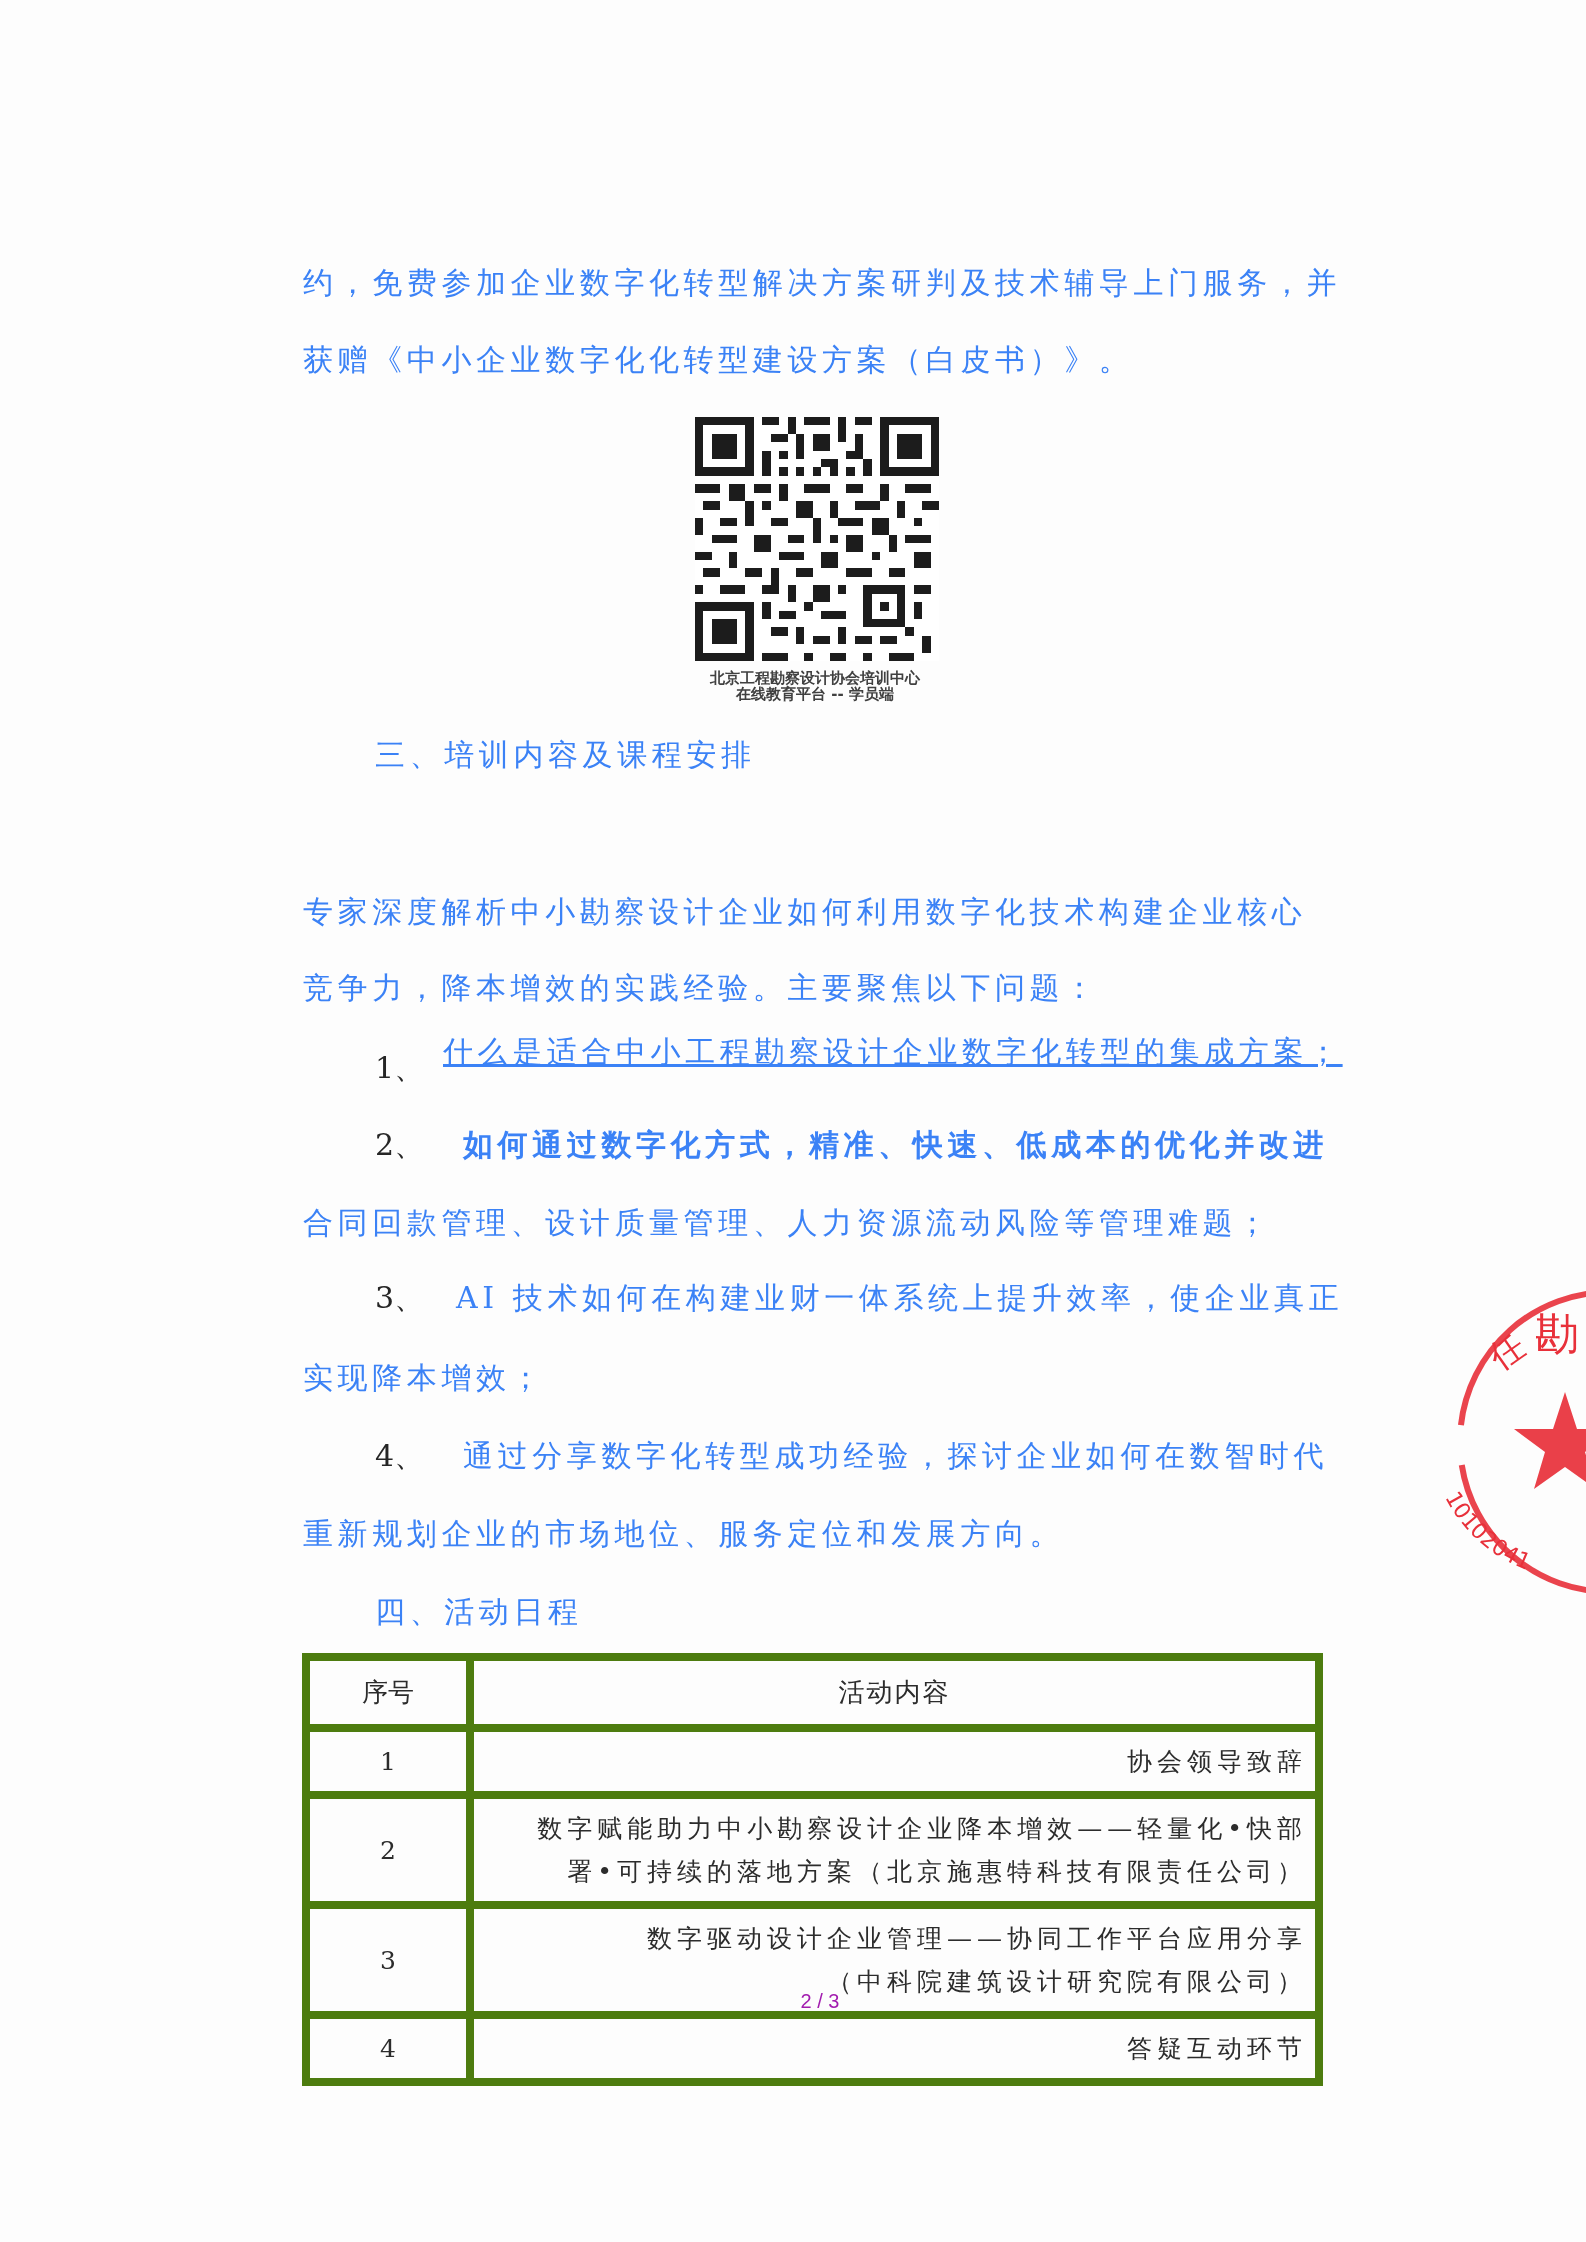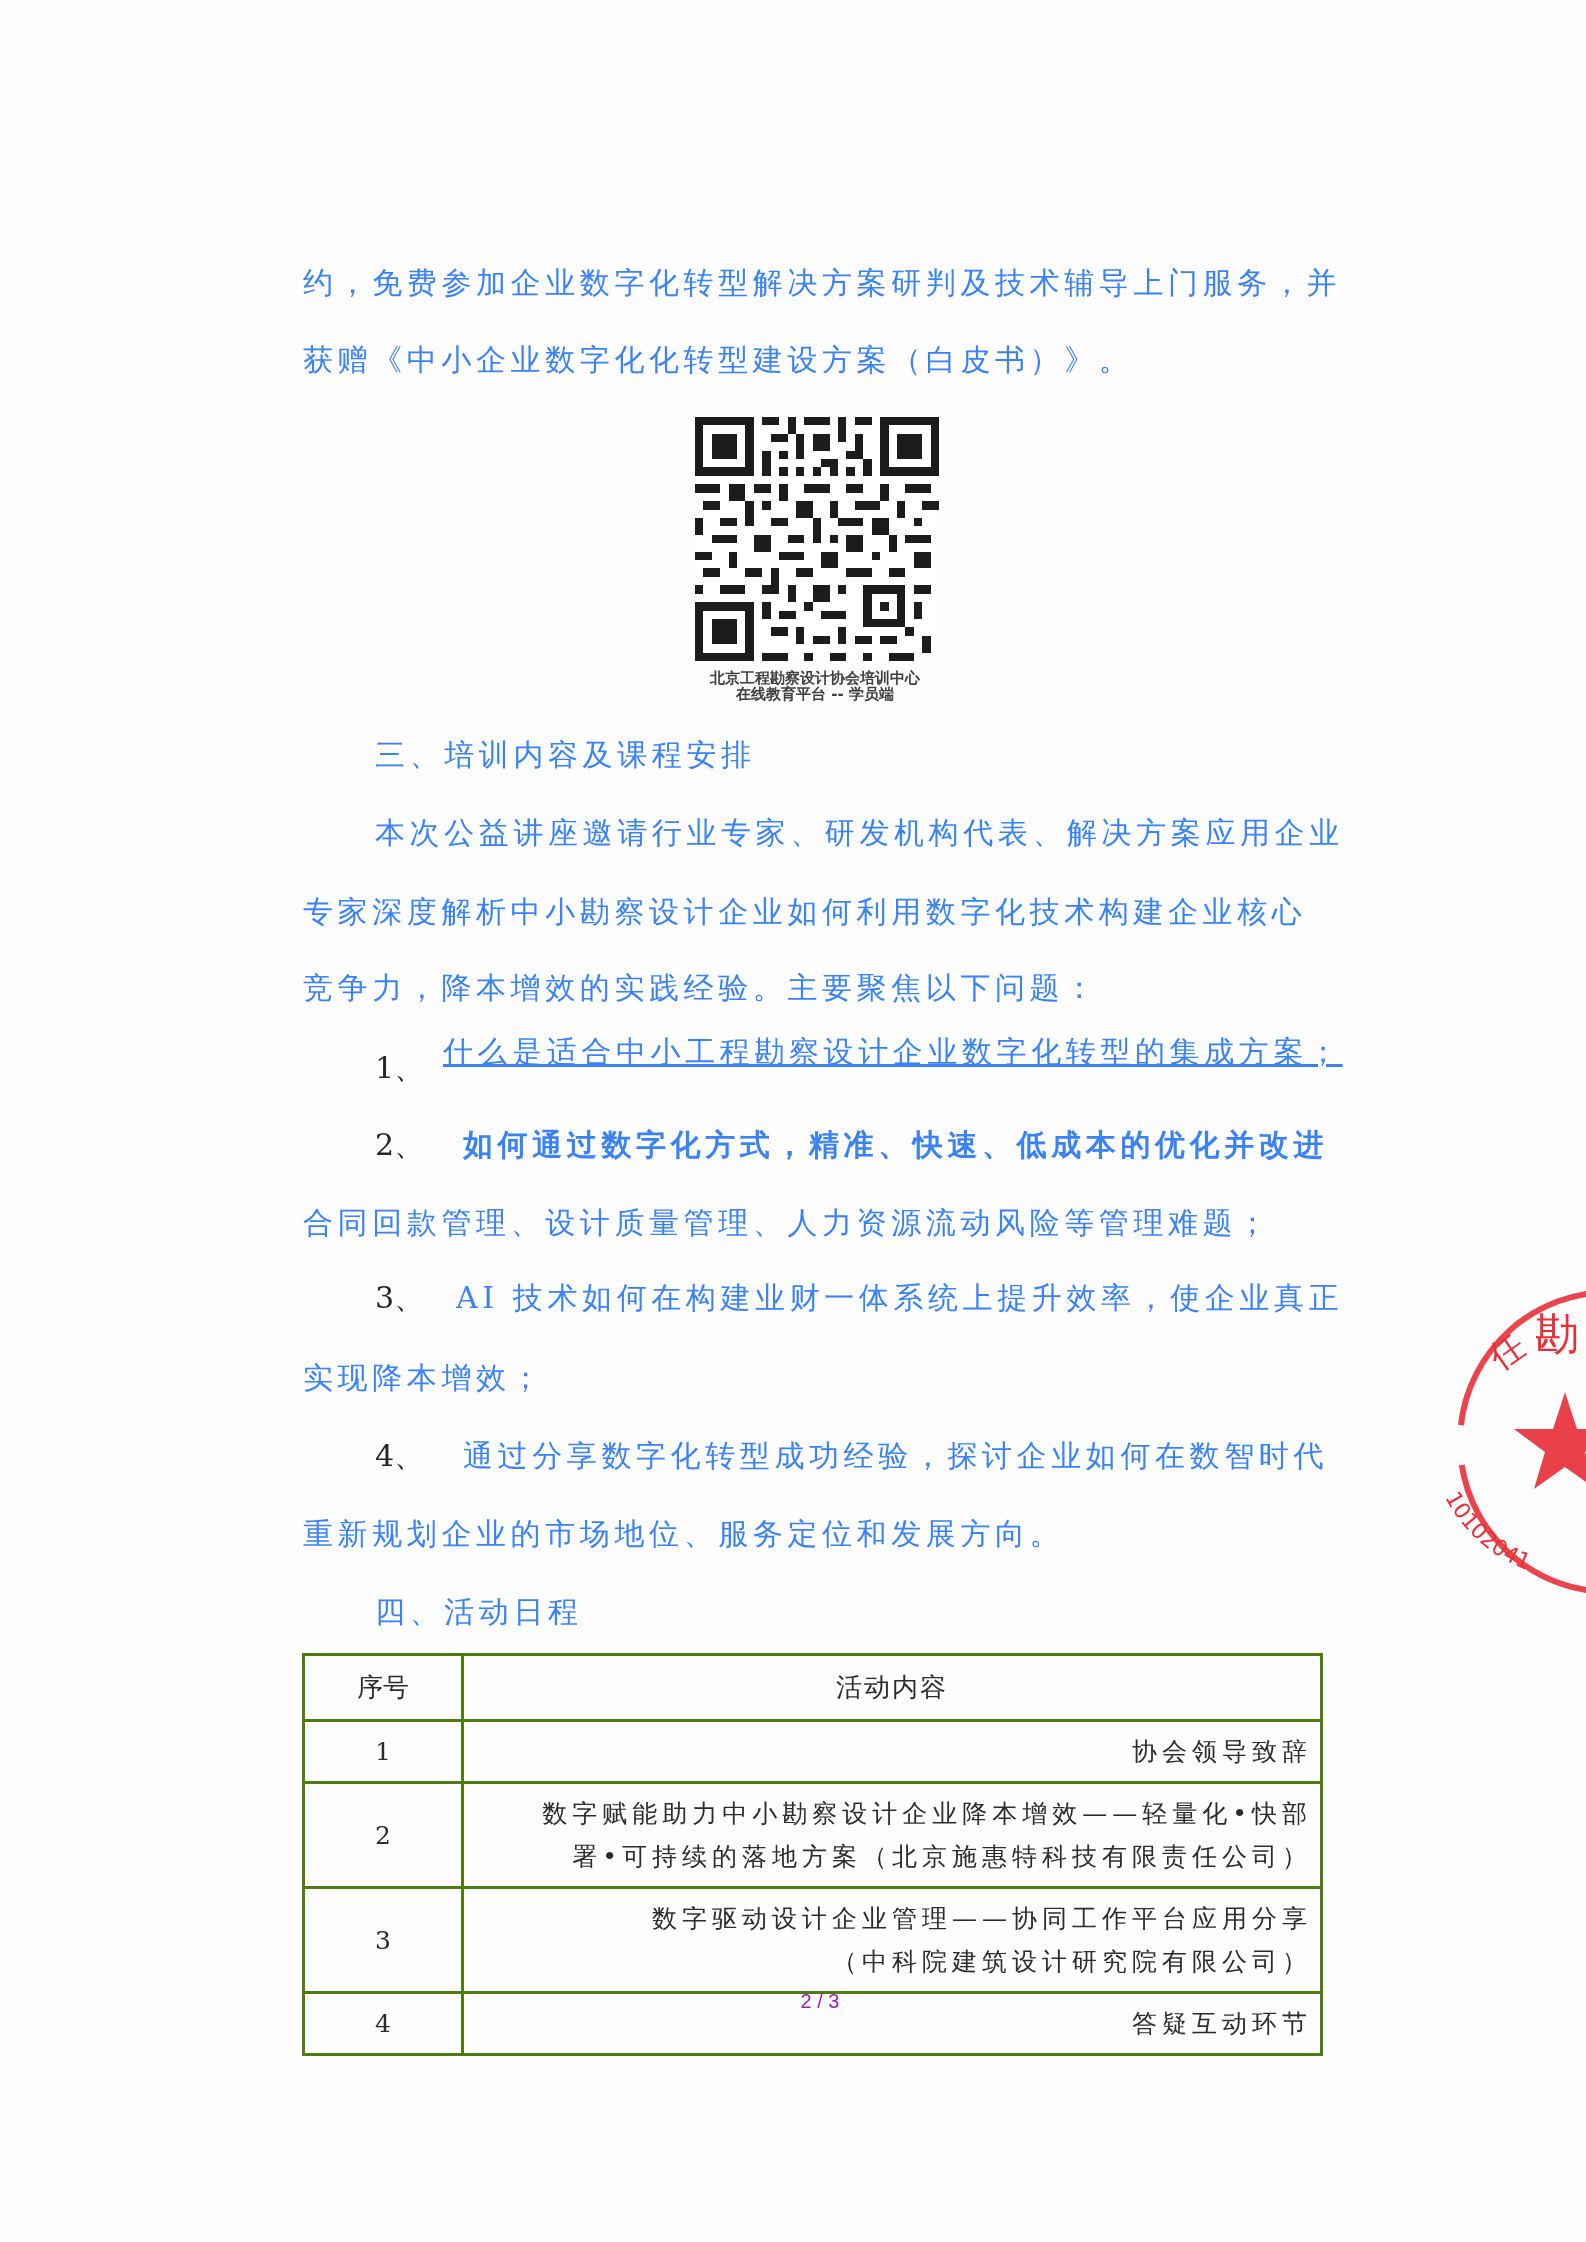--- a/index.html
+++ b/index.html
@@ -9,21 +9,21 @@
   .line { position: absolute; left: 303px; height: 44px; line-height: 44px; font-size: 30px;
           letter-spacing: 4.6px; white-space: nowrap; color: #3b82f6; }
   .indent { left: 375px; }
   .num-item { position: absolute; height: 44px; line-height: 44px; font-size: 30px; white-space: nowrap; color: #262626; }
   .qr-wrap { position: absolute; left: 695px; top: 415px; width: 244px; height: 250px; }
   .qr-svg { width: 244px; height: 248px; display: block; }
   .qr-caption { position: absolute; left: 680px; width: 270px; text-align: center; font-family: "DejaVu Sans", sans-serif;
                 font-weight: bold; font-size: 15px; color: #404040; line-height: 16px; }
   table.sched { position: absolute; left: 302px; top: 1653px; width: 1021px; border-collapse: collapse;
                 font-size: 25px; color: #2c2c2c; }
-  table.sched td, table.sched th { border: 3px solid #4d7c0f; padding: 8px; }
+  table.sched td, table.sched th { border: 8px solid #4d7c0f; padding: 8px; }
   table.sched th { font-weight: normal; height: 47px; font-size: 26px; }
   .col-no { width: 140px; text-align: center; }
   .col-content { text-align: right; padding-left: 17px !important; letter-spacing: 5px; line-height: 43px; }
   .th-content { text-align: center; letter-spacing: 2px; }
   .page-num { position: absolute; top: 1990px; left: 780px; width: 80px; text-align: center;
               font-family: "Liberation Sans", "DejaVu Sans", sans-serif; font-size: 20px; color: #a21caf; }
   .stamp { position: absolute; left: 1455px; top: 1287px; width: 310px; height: 310px; overflow: visible; }
 </style>
 </head>
 <body>
@@ -135,21 +135,20 @@
           <rect x="16" y="28" width="2" height="1"></rect>
           <rect x="20" y="28" width="1" height="1"></rect>
           <rect x="23" y="28" width="3" height="1"></rect>
       </g>
     </svg>
   </div>
   <div class="qr-caption" style="top:670px;">北京工程勘察设计协会培训中心</div>
   <div class="qr-caption" style="top:686px;">在线教育平台 -- 学员端</div>
 
   <div class="line indent" style="top:733px;">三、培训内容及课程安排</div>
-  <div class="line indent" style="top:811px;">本次公益讲座邀请行业专家、研发机构代表、解决方案应用企业</div>
   <div class="line" style="top:890px;">专家深度解析中小勘察设计企业如何利用数字化技术构建企业核心</div>
   <div class="line" style="top:966px;">竞争力，降本增效的实践经验。主要聚焦以下问题：</div>
 
   <div class="num-item" style="top:1046px; left:375px;">1、</div>
   <div class="line" style="top:1030px; left:443px;text-decoration:underline;">什么是适合中小工程勘察设计企业数字化转型的集成方案；</div>
 
   <div class="num-item" style="top:1123px; left:375px;">2、</div>
   <div class="line" style="top:1123px; left:463px;font-weight:bold;">如何通过数字化方式，精准、快速、低成本的优化并改进</div>
   <div class="line" style="top:1201px;">合同回款管理、设计质量管理、人力资源流动风险等管理难题；</div>
 

